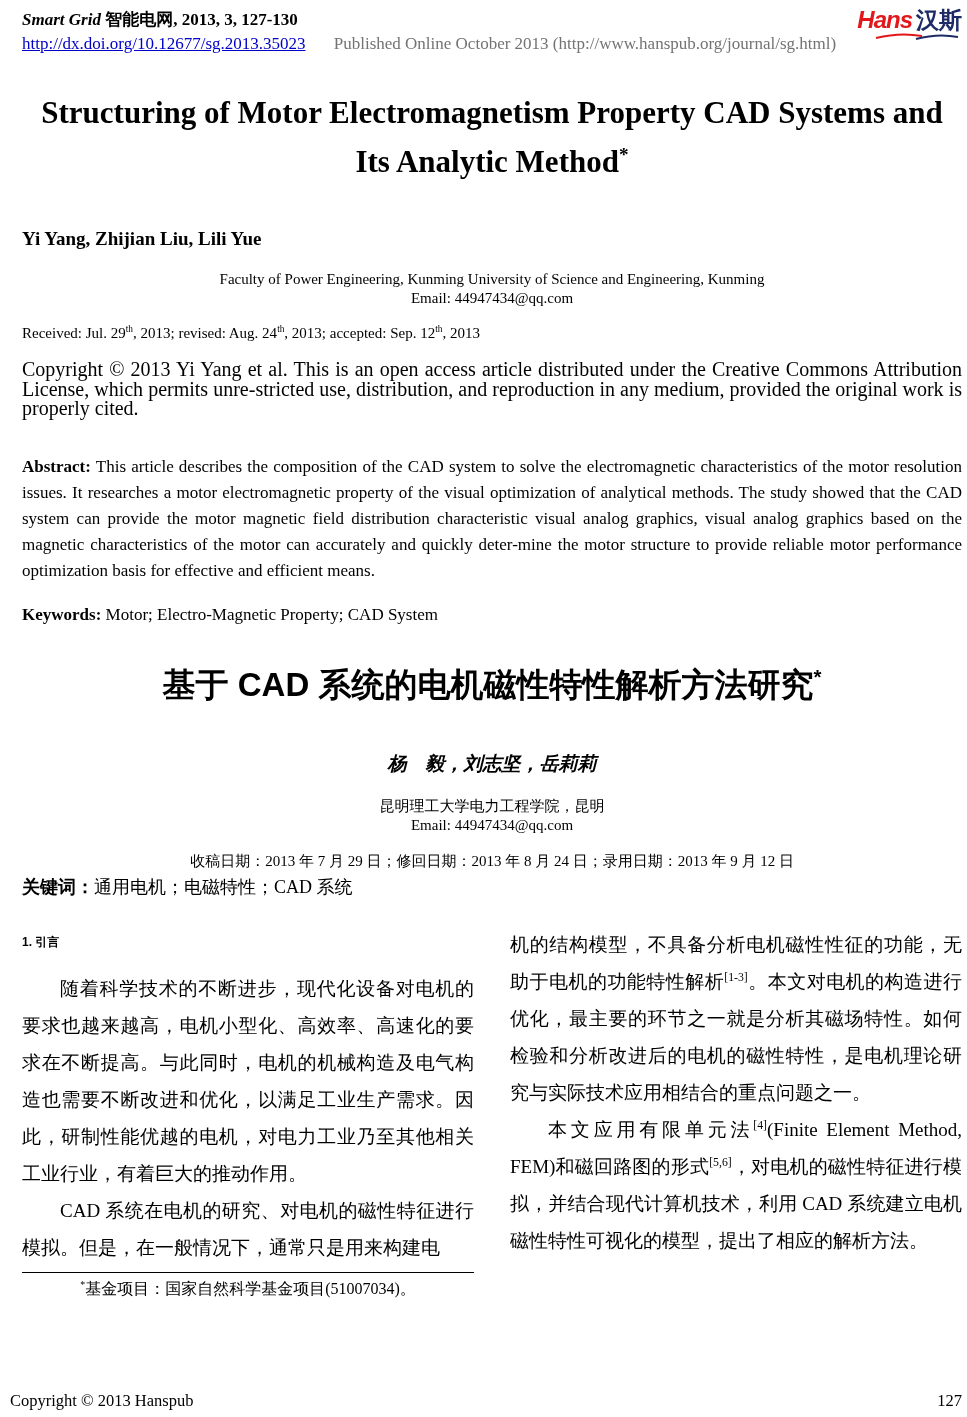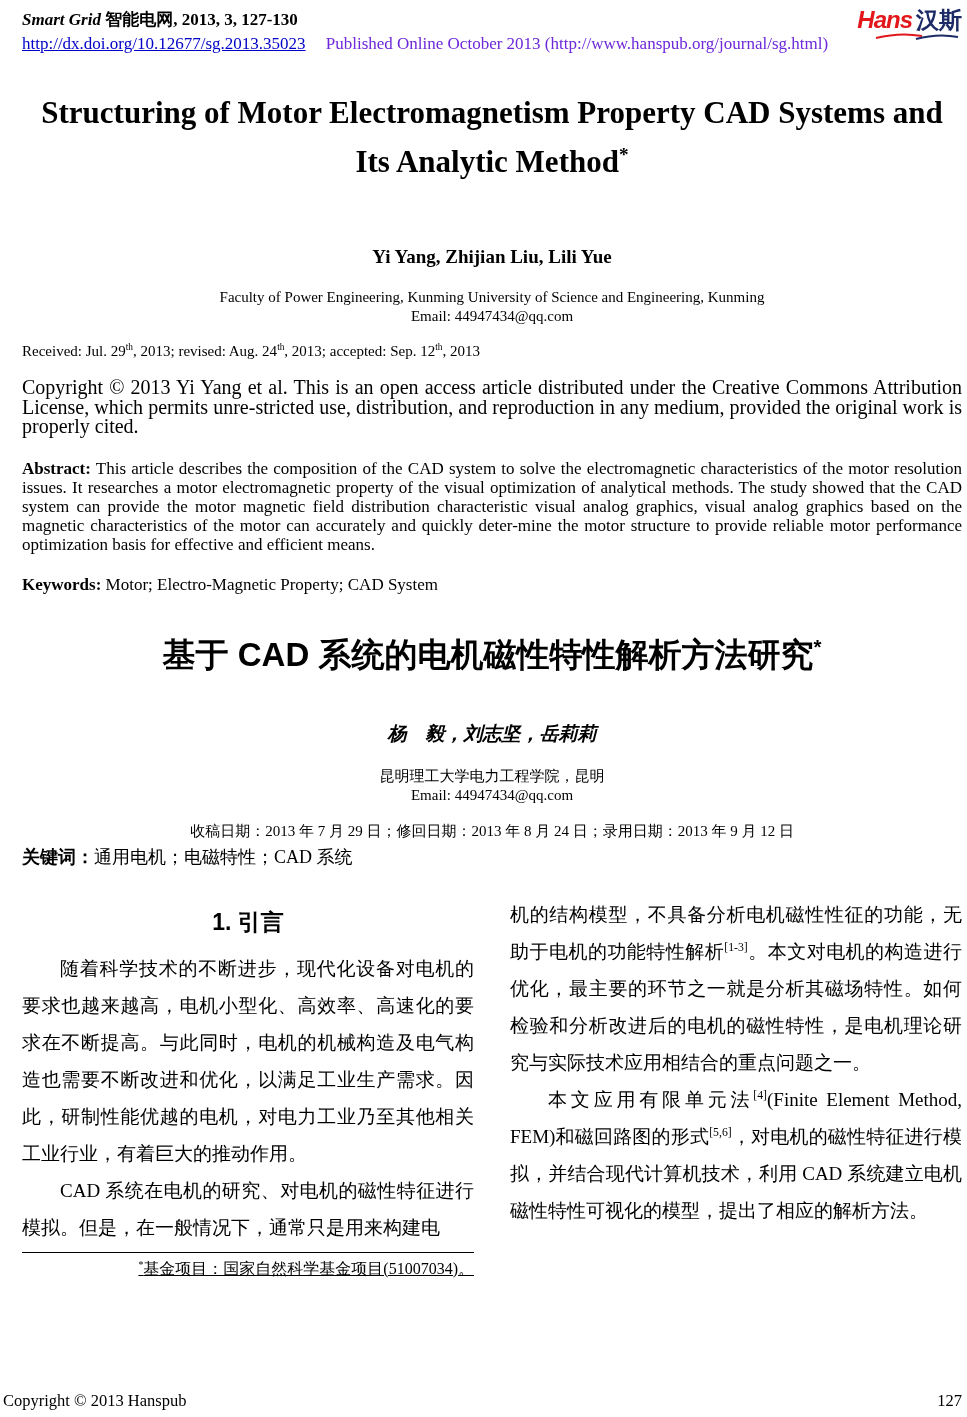--- a/index.html
+++ b/index.html
@@ -13,55 +13,55 @@
 
   sup { font-size:62%; line-height:0; vertical-align:super; }
 
   
   .header { display:flex; justify-content:space-between; align-items:flex-start; }
   .header-left { font-size:17px; line-height:23px; }
   .journal-line { font-weight:bold; }
   .journal-en { font-style:italic; }
   .doi-line { margin-top:1px; }
   .doi-link { color:var(--link-blue,#0000C8); text-decoration:underline; }
-  .published { margin-left:16px; color:#6d28d9; }
+  .published { margin-left:24px; color:#737373; }
   .logo { text-align:right; line-height:24px; }
   .logo-latin { font-family:"Liberation Sans","DejaVu Sans",sans-serif; font-weight:bold; font-style:italic; font-size:24px; color:var(--logo-red,#E2171B); letter-spacing:-1px; }
   .logo-cjk { font-family:"Liberation Sans","DejaVu Sans",sans-serif; font-weight:bold; font-size:23px; color:var(--logo-navy,#1C2B66); }
   .logo-swoosh { display:block; margin:-3px 2px 0 auto; }
 
   
   .title { margin-top:33px; text-align:center; font-size:31px; line-height:49px; font-weight:bold; }
-  .authors { margin-top:60px; text-align:center; font-size:19px; font-weight:bold;font-family:Liberation Serif, serif; }
+  .authors { margin-top:42px; text-align:left; font-size:19px; font-weight:bold;font-family:Liberation Serif, serif; }
   .affil-block { margin-top:20px; text-align:center; font-size:15px; line-height:19px; }
   .received { margin-top:17px; font-size:15px; }
   .copyright { margin-top:18px; font-size:20px; line-height:19.5px; text-align:justify; }
-  .abstract { margin-top:22px; font-size:17px; line-height:19px; text-align:justify; }
+  .abstract { margin-top:35px; font-size:17px; line-height:26px; text-align:justify; }
   .inline-label { font-weight:bold; }
   .keywords { margin-top:21px; font-size:17px; }
 
   
   .cn-title { margin-top:38px; text-align:center; font-size:33px; line-height:44px; font-weight:bold; font-family:"Liberation Sans","DejaVu Sans",sans-serif; }
   .cn-authors { margin-top:44px; text-align:center; font-size:19px; font-weight:bold; font-style:italic; }
   .cn-affil-block { margin-top:20px; text-align:center; font-size:15px; line-height:19px; }
   .cn-dates { margin-top:17px; text-align:center; font-size:15px; }
   .cn-abstract { margin-top:20px; font-size:18px; line-height:36px; text-align:justify; }
   .cn-label { font-weight:bold; font-family:"Liberation Sans","DejaVu Sans",sans-serif; }
   .cn-keywords { margin-top:4px; font-size:18px; line-height:25px; }
 
   
   .columns { display:flex; gap:36px; margin-top:26px; }
   .col { flex:1; min-width:0; font-size:19px; line-height:37px; text-align:justify; }
-  .section-heading { margin:12px 0 14px 0; font-size:23px; line-height:28px; font-weight:bold; font-family:"Liberation Sans","DejaVu Sans",sans-serif; text-align:center; }
+  .section-heading { margin:2px 0 14px 0; font-size:12px; line-height:28px; font-weight:bold; font-family:"Liberation Sans","DejaVu Sans",sans-serif; text-align:left; }
   .col p { margin:0; text-indent:2em; }
   .col p.noindent { text-indent:0; }
-  .footnote { margin-top:6px; border-top:1.5px solid #000; padding-top:5px; font-size:16px; line-height:22px; text-align:right;text-decoration:underline; }
+  .footnote { margin-top:6px; border-top:1.5px solid #000; padding-top:5px; font-size:16px; line-height:22px; text-align:center; }
 
   
-  .footer { position:absolute; left:3px; right:5px; bottom:6px; display:flex; justify-content:space-between; font-size:16.5px; }
+  .footer { position:absolute; left:10px; right:5px; bottom:6px; display:flex; justify-content:space-between; font-size:16.5px; }
 </style>
 </head>
 <body>
 
 <div class="page">
 
   <div class="header">
     <div class="header-left">
       <div class="journal-line">
         <span class="journal-en">Smart Grid</span>

